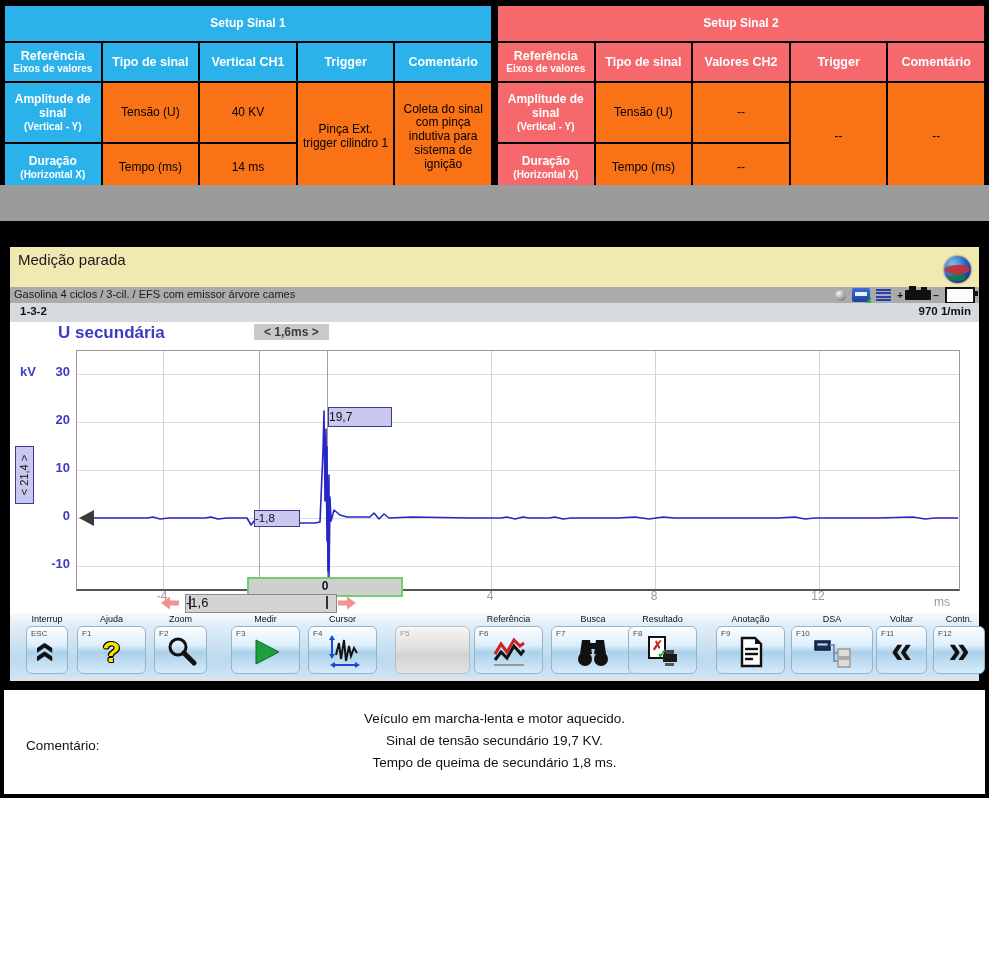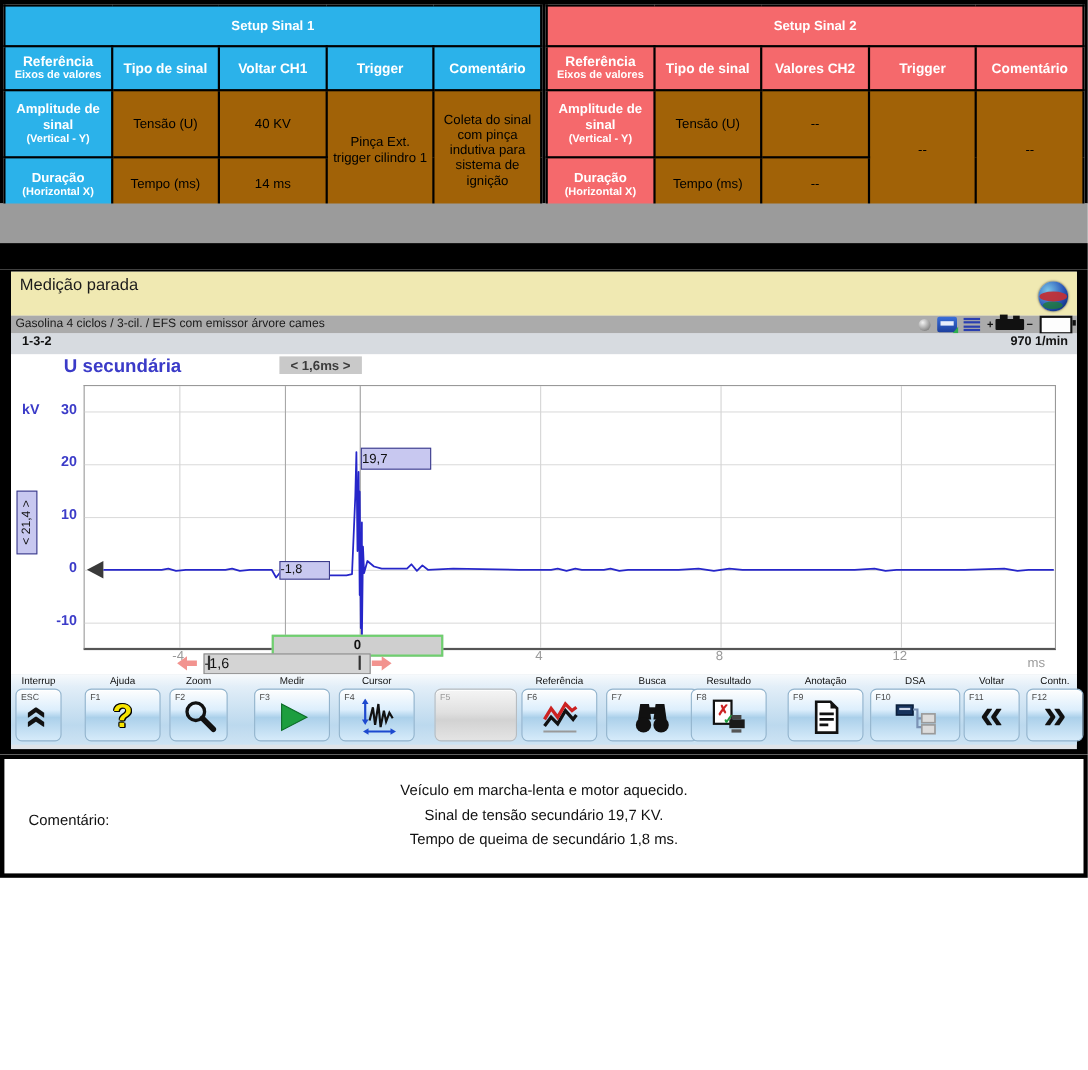--- a/index.html
+++ b/index.html
@@ -12,21 +12,21 @@
   table.setup th,table.setup td{border:2px solid #000;text-align:center;vertical-align:middle;
                padding:1px 3px;font-size:12px;line-height:1.15;}
   .c1{background:#2bb2ea;color:#fff;}
   .c2{background:#f5696c;color:#fff;}
   th.tbl-title{height:33px;font-size:14px;font-weight:bold;}
   tr.cols th{height:36px;font-weight:bold;font-size:12.5px;}
   .hdr-sub{display:block;font-size:10px;font-weight:bold;}
   td.refcell{font-weight:bold;font-size:11.5px;}
   td.refcell .sub{font-size:10px;}
   tr.r1 td{height:57px;} tr.r2 td{height:45px;}
-  td.val{font-size:12px;background:#a16207;color:#000;}
+  td.val{font-size:12px;background:#f97316;color:#000;}
   
   .gray-band{position:absolute;left:0;top:185px;width:989px;height:36px;background:#9b9b9b;}
   .black-band{position:absolute;left:0;top:221px;width:989px;height:24px;background:#000;}
   
   .scope{position:absolute;left:0;top:245px;width:989px;height:441px;background:#000;}
   .scope-content{position:absolute;left:10px;top:2px;width:969px;height:434px;background:#dfe3e8;}
   .yellow-bar{position:relative;height:40px;background:#f0e9b2;}
   .yellow-bar .title{position:absolute;left:8px;top:4px;font-size:15px;color:#1a1a1a;}
   .bosch-globe{position:absolute;right:8px;top:9px;width:27px;height:27px;border-radius:50%;
       background:radial-gradient(circle at 32% 30%, #79c6e8, #2a56b8 55%, #0d2d7a 85%);
@@ -119,21 +119,21 @@
       <tbody>
           <tr>
             <th colspan="5" class="tbl-title c1">Setup Sinal 1</th>
           </tr>
       <tr class="cols">
         <th class="c1" style="width:117px;">
           <span>Referência</span>
           <span class="hdr-sub">Eixos de valores</span>
         </th>
         <th class="c1" style="width:84px;">Tipo de sinal</th>
-        <th class="c1" style="width:83px;">Voltar CH1</th>
+        <th class="c1" style="width:83px;">Vertical CH1</th>
         <th class="c1" style="width:80px;">Trigger</th>
         <th class="c1">Comentário</th>
       </tr>
       <tr class="r1">
         <td class="refcell c1">
           <span>Amplitude de sinal</span>
           <span class="sub" style="display:block;">(Vertical - Y)</span>
         </td>
         <td class="val">Tensão (U)</td>
         <td class="val">40 KV</td>
@@ -281,21 +281,21 @@
           <span class="neg-tick" style="left:3px;"></span>
           <span class="neg-tick" style="right:8px;"></span>
         </div>
         <svg class="pink-arrow" style="left:327px;" width="20" height="14" viewBox="0 0 20 14">
           <path d="M1,4.5 H10 V0.5 L19,7 L10,13.5 V9.5 H1 Z" fill="#f2938f"></path>
         </svg>
       </div>
 
       <div class="toolbar">
 
-        <div class="tslot" style="left:4px;width:42px;">
+        <div class="tslot" style="left:16px;width:42px;">
           <span class="tlabel">Interrup</span>
           <div class="tbtn">
             <span class="fkey">ESC</span>
             <span class="icon-wrap">
                 <span class="glyph-chevron-up">«</span>
               </span>
           </div>
         </div>
 
         <div class="tslot" style="left:67px;width:69px;">

